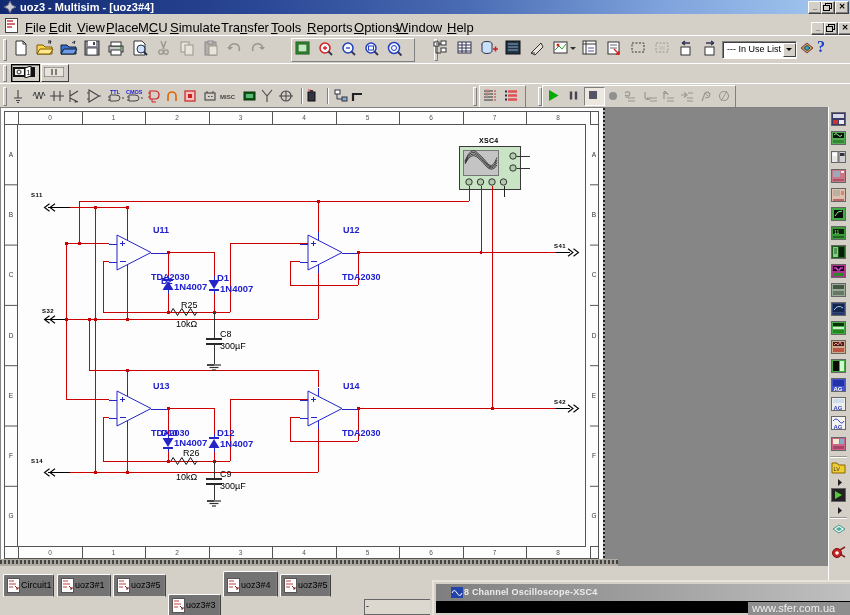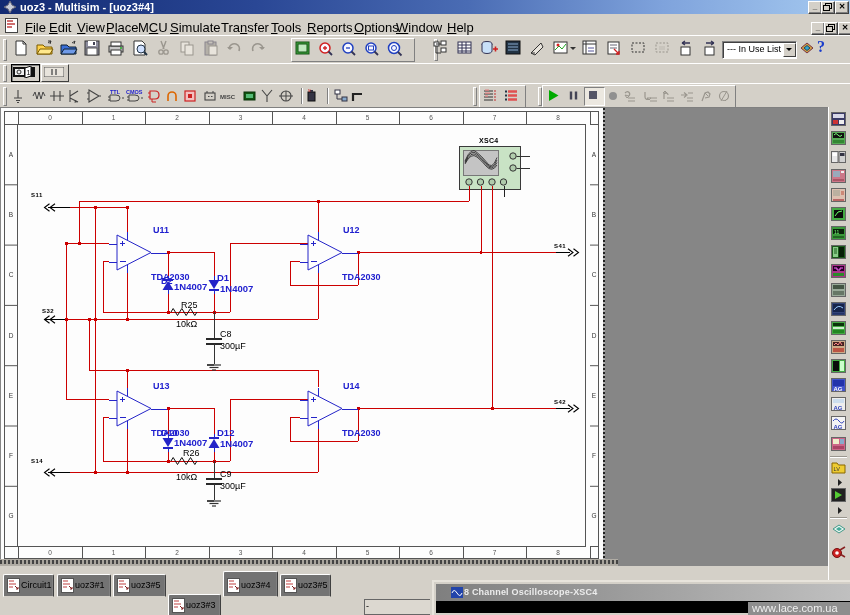--- a/index.html
+++ b/index.html
@@ -696,21 +696,21 @@
  <div class="abs" id="osctxt">8 Channel Oscilloscope-XSC4</div>
  <svg class="abs" style="left:16px;top:4px" width="14" height="14">
         <rect x="1" y="1" width="12" height="11" fill="#2244aa"></rect>
         <path d="M2 7q2-5 5 0t5 0" stroke="#fff" fill="none"></path>
       </svg>
  <div class="abs" id="oscblack"></div>
 </div>
 <div class="abs" style="left:364px;top:599px;width:65px;height:14px;background:#dcd8d0;border:1px solid #666;border-right:none"></div>
 <div class="abs" style="left:366px;top:601px;font-size:9px;color:#000">-</div>
 <div class="abs" id="wm">
-      <div class="abs" id="wmtx">www.lace.com.ua</div>
+      <div class="abs" id="wmtx">www.sfer.com.ua</div>
     </div>
 <div class="abs" id="ibar"></div>
 <svg class="abs" style="left:831px;top:112px" width="16" height="15">
       <rect x="0.5" y="0.5" width="14" height="13" fill="#3a3a66" stroke="#666"></rect>
       <rect x="2" y="2" width="11" height="4" fill="#d8d8e8"></rect>
       <rect x="2" y="8" width="5" height="4" fill="#cc3333"></rect>
       <rect x="8" y="8" width="5" height="4" fill="#eeeeee"></rect>
     </svg>
     <svg class="abs" style="left:831px;top:131px" width="16" height="15">
       <rect x="0.5" y="0.5" width="14" height="13" fill="#55aa55" stroke="#666"></rect>

